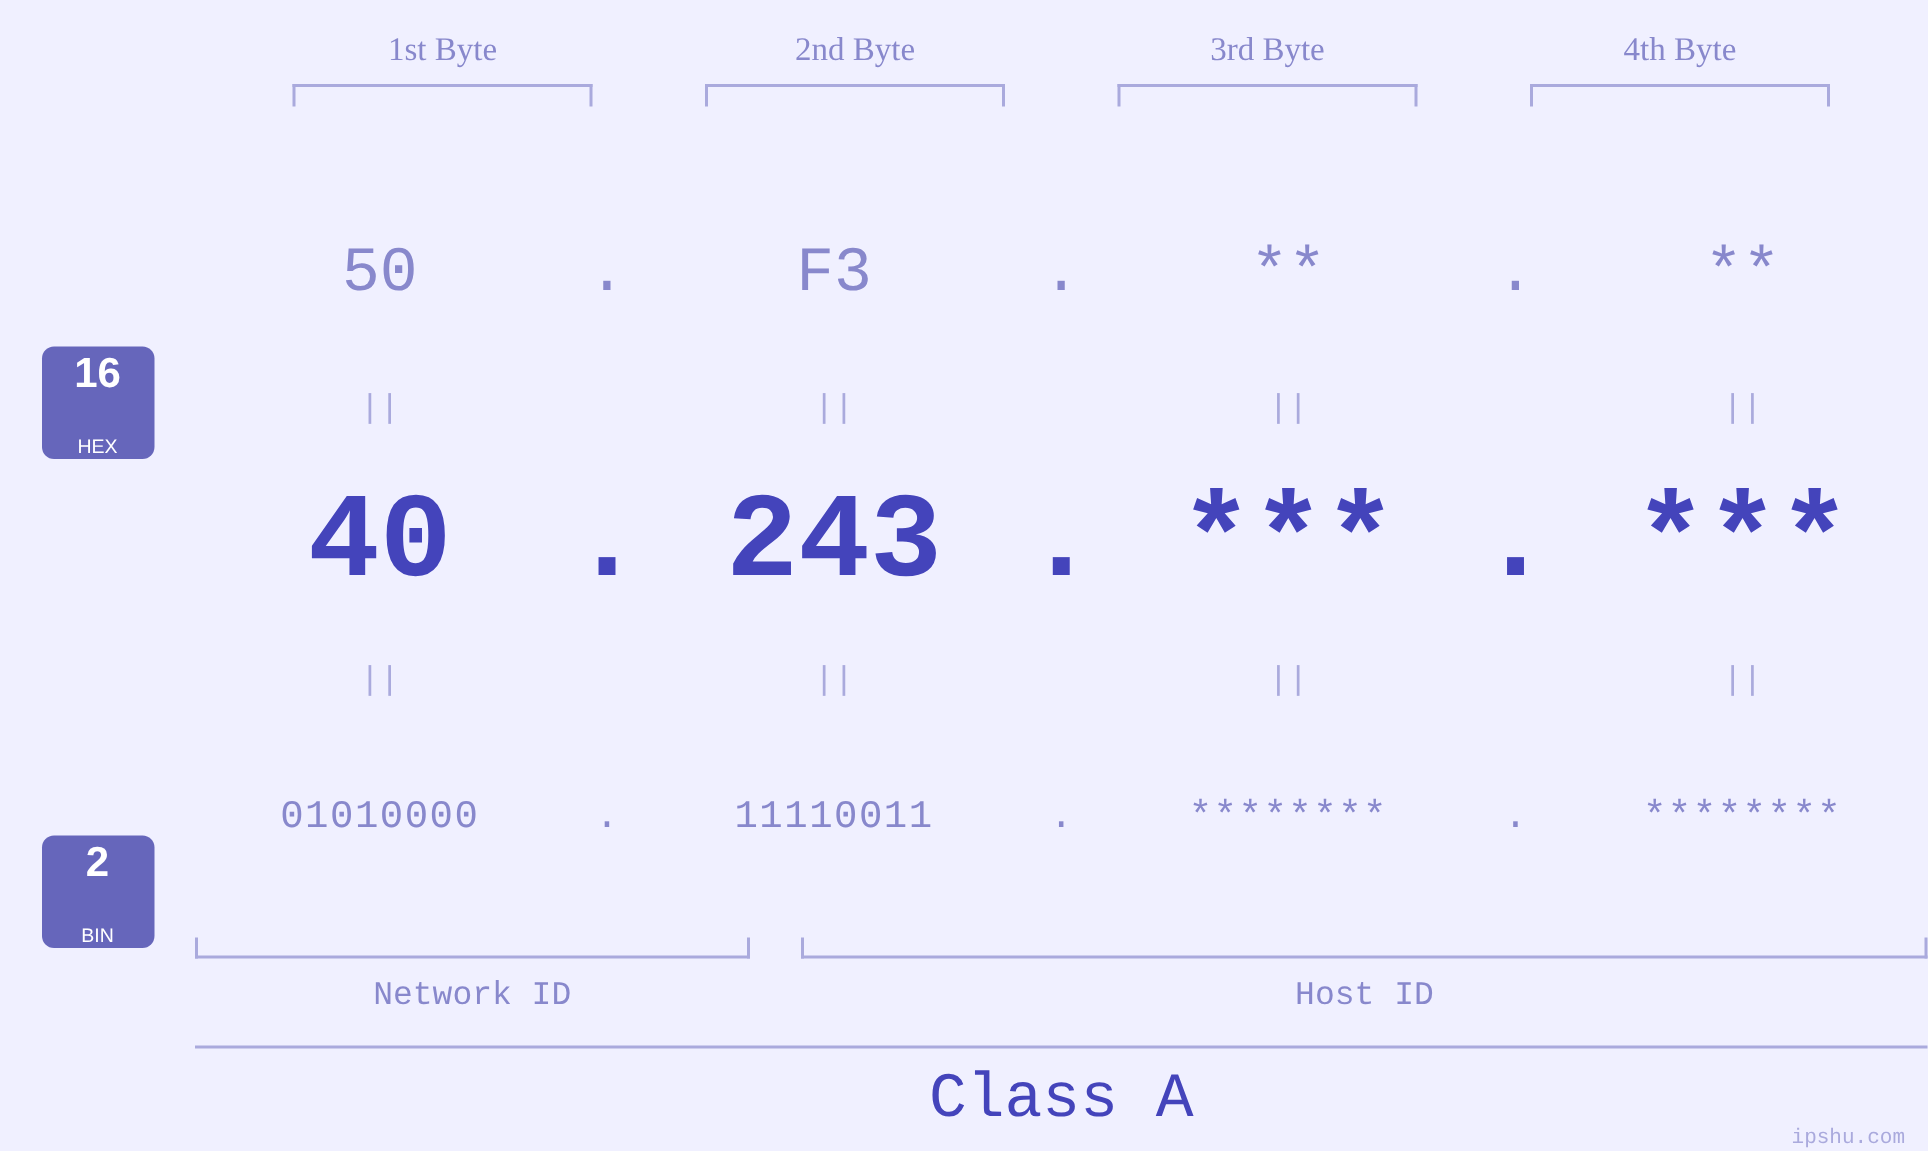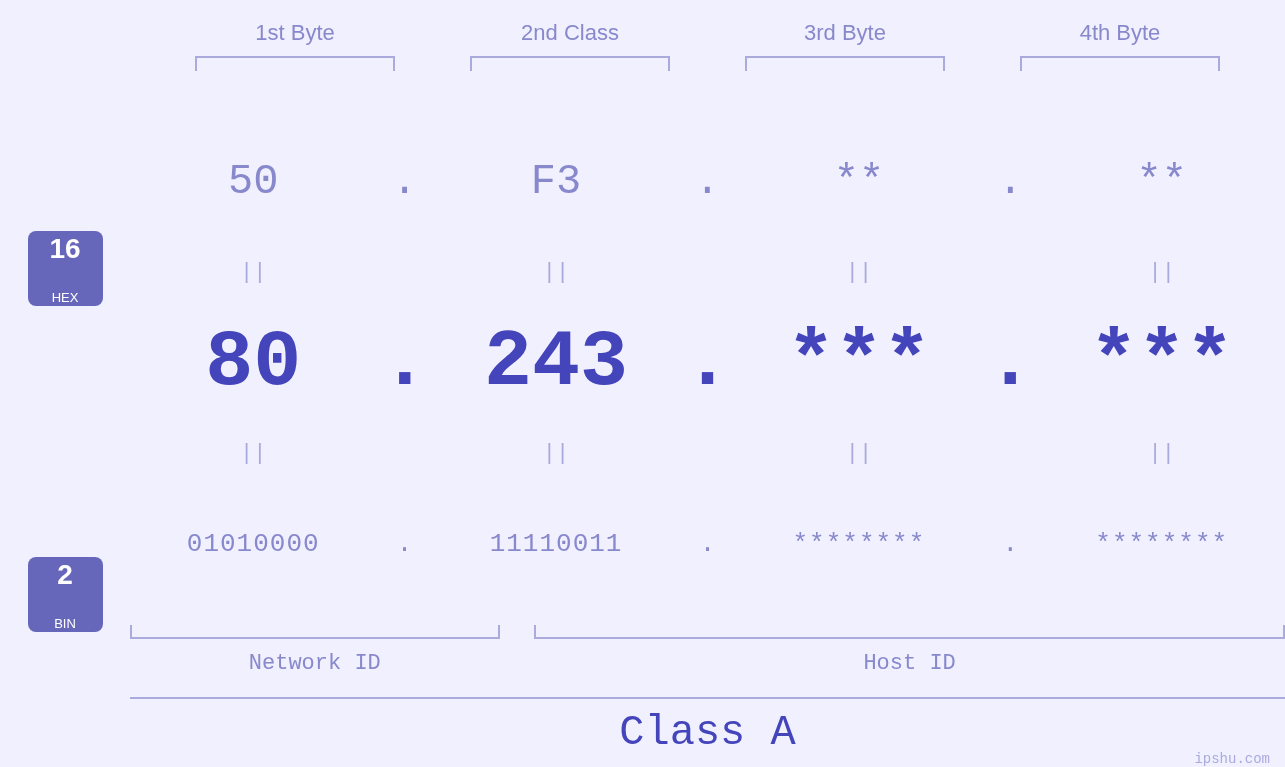--- a/index.html
+++ b/index.html
@@ -28,21 +28,21 @@
       display: flex;
       width: 1100px;
       margin-left: 130px;
       justify-content: space-around;
       margin-bottom: 10px;
     }
 
     .byte-header {
       color: #8888cc;
       font-size: 22px;
-      font-family: Liberation Sans, sans-serif;
+      font-family: Liberation Serif, serif;
       width: 220px;
       text-align: center;
     }
 
     
     .brackets-row {
       display: flex;
       width: 1100px;
       margin-left: 130px;
       justify-content: space-around;
@@ -217,21 +217,21 @@
       font-family: Liberation Mono, monospace;
     }
   </style>
 </head>
 <body>
 
 <div class="container">
 
   <div class="byte-headers">
     <div class="byte-header">1st Byte</div>
-    <div class="byte-header">2nd Class</div>
+    <div class="byte-header">2nd Byte</div>
     <div class="byte-header">3rd Byte</div>
     <div class="byte-header">4th Byte</div>
   </div>
 
   <div class="brackets-row">
     <div class="bracket"></div>
     <div class="bracket"></div>
     <div class="bracket"></div>
     <div class="bracket"></div>
   </div>
@@ -265,21 +265,21 @@
         <div class="equals-cell">||</div>
         <div class="equals-dot"></div>
         <div class="equals-cell">||</div>
         <div class="equals-dot"></div>
         <div class="equals-cell">||</div>
         <div class="equals-dot"></div>
         <div class="equals-cell">||</div>
       </div>
 
       <div class="values-row dec-row">
-        <div class="cell">80</div>
+        <div class="cell">40</div>
         <div class="dot">.</div>
         <div class="cell">243</div>
         <div class="dot">.</div>
         <div class="cell">***</div>
         <div class="dot">.</div>
         <div class="cell">***</div>
       </div>
 
       <div class="equals-row">
         <div class="equals-cell">||</div>

